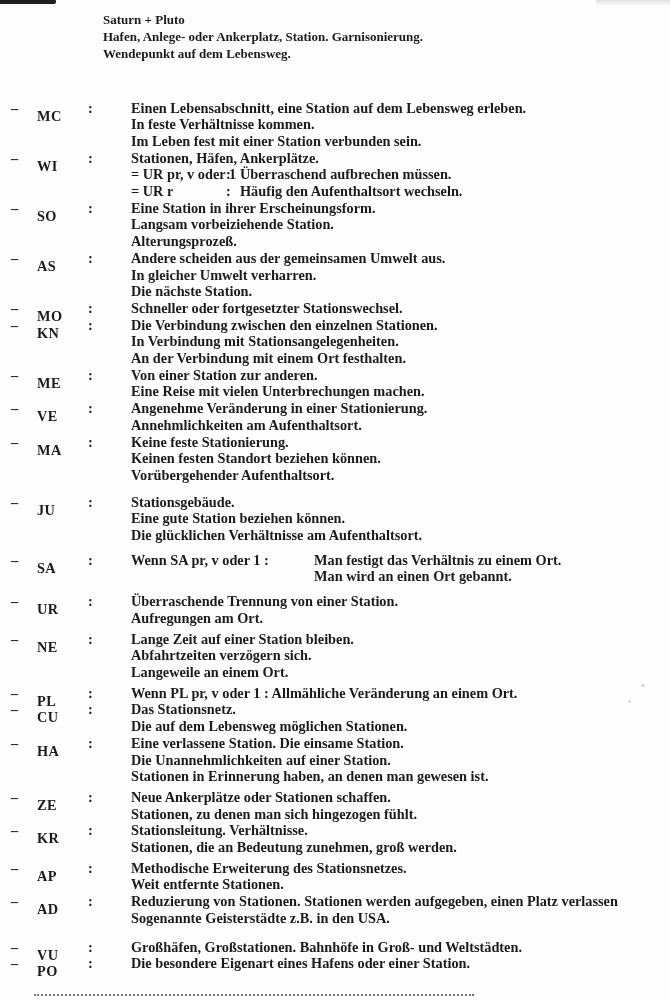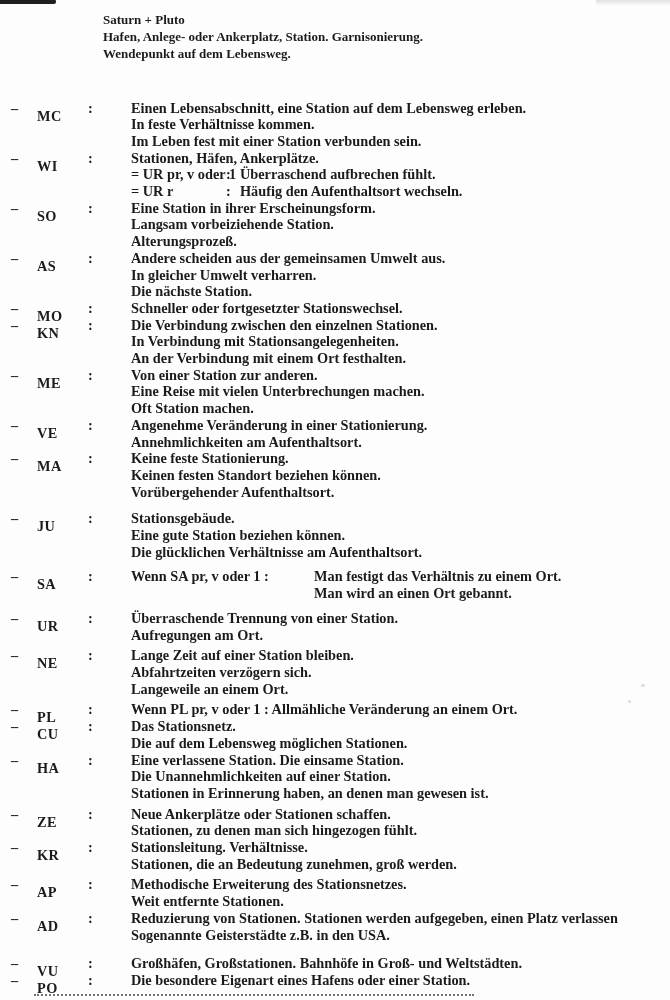--- a/index.html
+++ b/index.html
@@ -84,21 +84,21 @@
           <div class="line">In feste Verhältnisse kommen.</div>
           <div class="line">Im Leben fest mit einer Station verbunden sein.</div>
         </div>
       </div>
       <div class="entry">
         <span class="dash">–</span>
         <span class="abbr">WI</span>
         <span class="colon">:</span>
         <div class="lines">
           <div class="line">Stationen, Häfen, Ankerplätze.</div>
-          <div class="line"><span class="lbl-eq">= UR pr, v oder 1</span><span class="eq-colon">:</span><span class="">Überraschend aufbrechen fühlt.</span></div>
+          <div class="line"><span class="lbl-eq">= UR pr, v oder 1</span><span class="eq-colon">:</span><span class="">Überraschend aufbrechen müssen.</span></div>
           <div class="line"><span class="lbl-eq">= UR r</span><span class="eq-colon">:</span><span class="">Häufig den Aufenthaltsort wechseln.</span></div>
         </div>
       </div>
       <div class="entry">
         <span class="dash">–</span>
         <span class="abbr">SO</span>
         <span class="colon">:</span>
         <div class="lines">
           <div class="line">Eine Station in ihrer Erscheinungsform.</div>
           <div class="line">Langsam vorbeiziehende Station.</div>
@@ -133,21 +133,20 @@
           <div class="line">An der Verbindung mit einem Ort festhalten.</div>
         </div>
       </div>
       <div class="entry">
         <span class="dash">–</span>
         <span class="abbr">ME</span>
         <span class="colon">:</span>
         <div class="lines">
           <div class="line">Von einer Station zur anderen.</div>
           <div class="line">Eine Reise mit vielen Unterbrechungen machen.</div>
-          <div class="line">Oft Station machen.</div>
         </div>
       </div>
       <div class="entry">
         <span class="dash">–</span>
         <span class="abbr">VE</span>
         <span class="colon">:</span>
         <div class="lines">
           <div class="line">Angenehme Veränderung in einer Stationierung.</div>
           <div class="line">Annehmlichkeiten am Aufenthaltsort.</div>
         </div>

